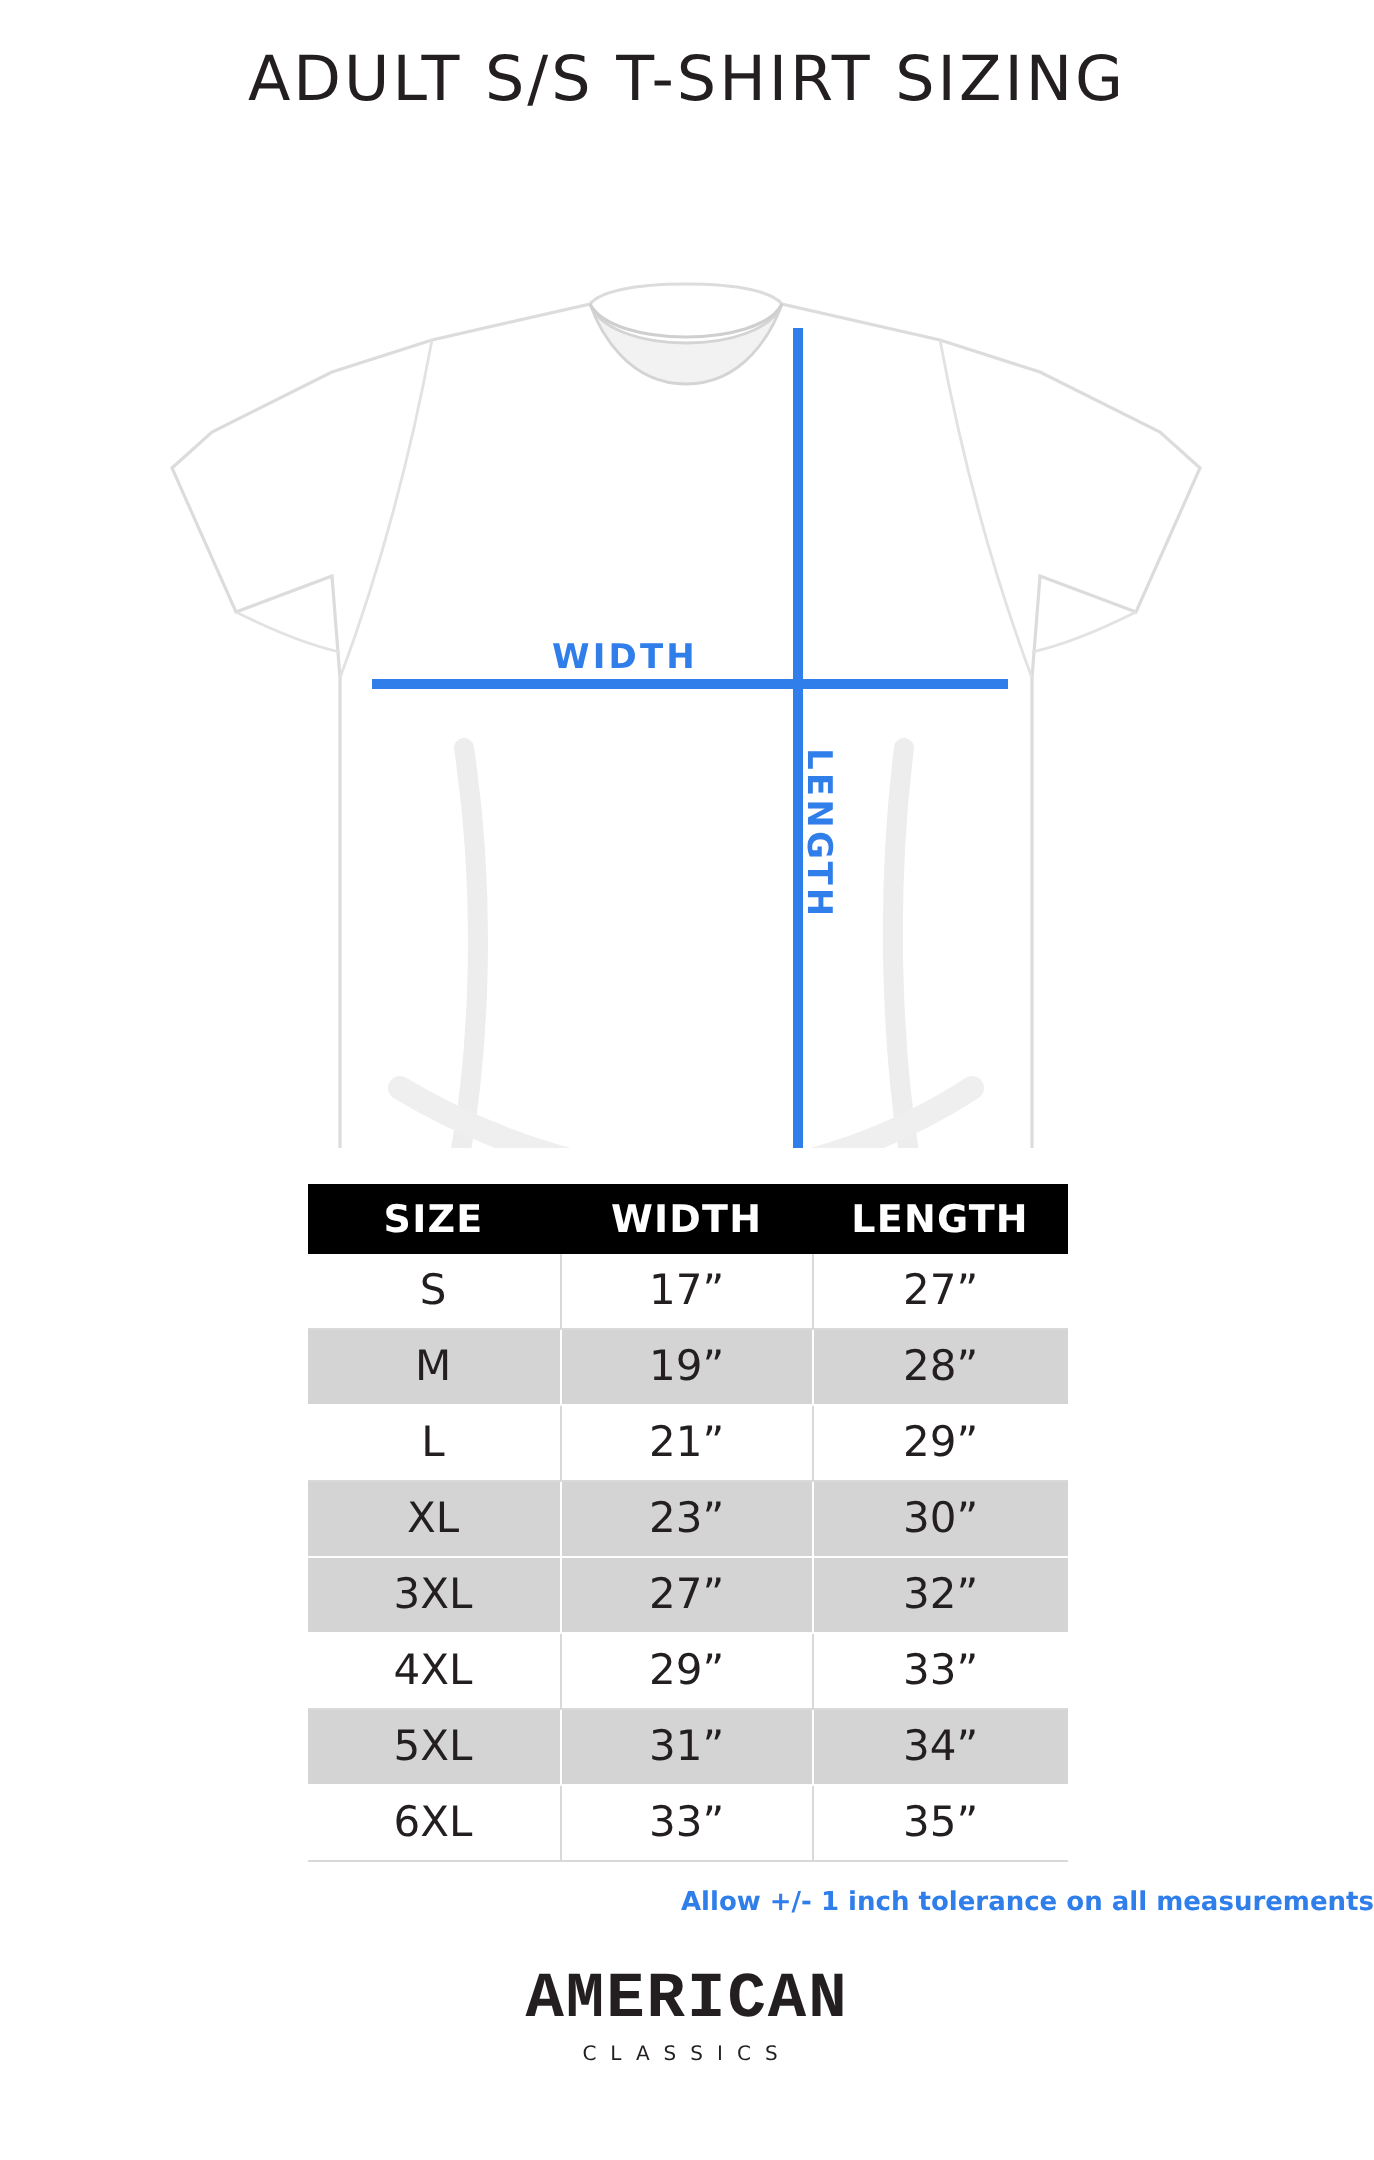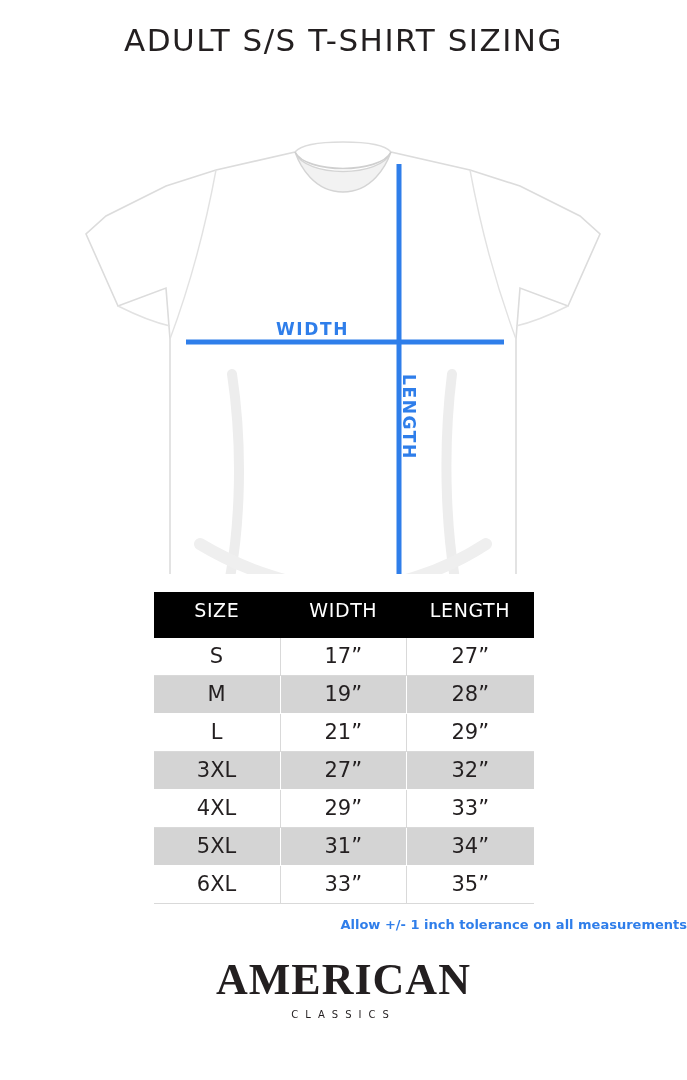--- a/index.html
+++ b/index.html
@@ -67,23 +67,23 @@
   }
   table.size-table {
     width: 100%;
     border-collapse: collapse;
     font-family: "DejaVu Sans", sans-serif;
   }
   table.size-table thead th {
     background: #000000;
     color: #ffffff;
     font-size: 19px;
-    font-weight: normal;
+    font-weight: bold;
     letter-spacing: 0.6px;
-    padding: 7px 0 17px 0;
+    padding: 7px 0 6px 0;
     text-align: center;
   }
   table.size-table thead th.col-size { width: 33.3%; }
   table.size-table thead th.col-width { width: 33.3%; }
   table.size-table thead th.col-length { width: 33.4%; }
 
   table.size-table tbody td {
     text-align: center;
     font-size: 21px;
     color: #231f20;
@@ -104,25 +104,25 @@
     margin-top: 13px;
     font-family: "DejaVu Sans", sans-serif;
   }
 
   
   .brand {
     text-align: center;
     margin-top: 22px;
   }
   .brand-main {
-    font-size: 44px;
+    font-size: 32px;
     font-weight: bold;
     letter-spacing: 1px;
     color: #231f20;
-    font-family: Liberation Serif, serif;
+    font-family: Liberation Mono, monospace;
   }
   .brand-sub {
     font-size: 10px;
     letter-spacing: 7px;
     color: #231f20;
     margin-top: 4px;
     font-family: "DejaVu Sans", sans-serif;
   }
 </style>
 </head>
@@ -204,20 +204,25 @@
         <td>M</td>
         <td>19”</td>
         <td>28”</td>
       </tr>
       <tr class="odd">
         <td>L</td>
         <td>21”</td>
         <td>29”</td>
       </tr>
       <tr class="even">
+        <td>XL</td>
+        <td>23”</td>
+        <td>30”</td>
+      </tr>
+      <tr class="even">
         <td>3XL</td>
         <td>27”</td>
         <td>32”</td>
       </tr>
       <tr class="odd">
         <td>4XL</td>
         <td>29”</td>
         <td>33”</td>
       </tr>
       <tr class="even">

